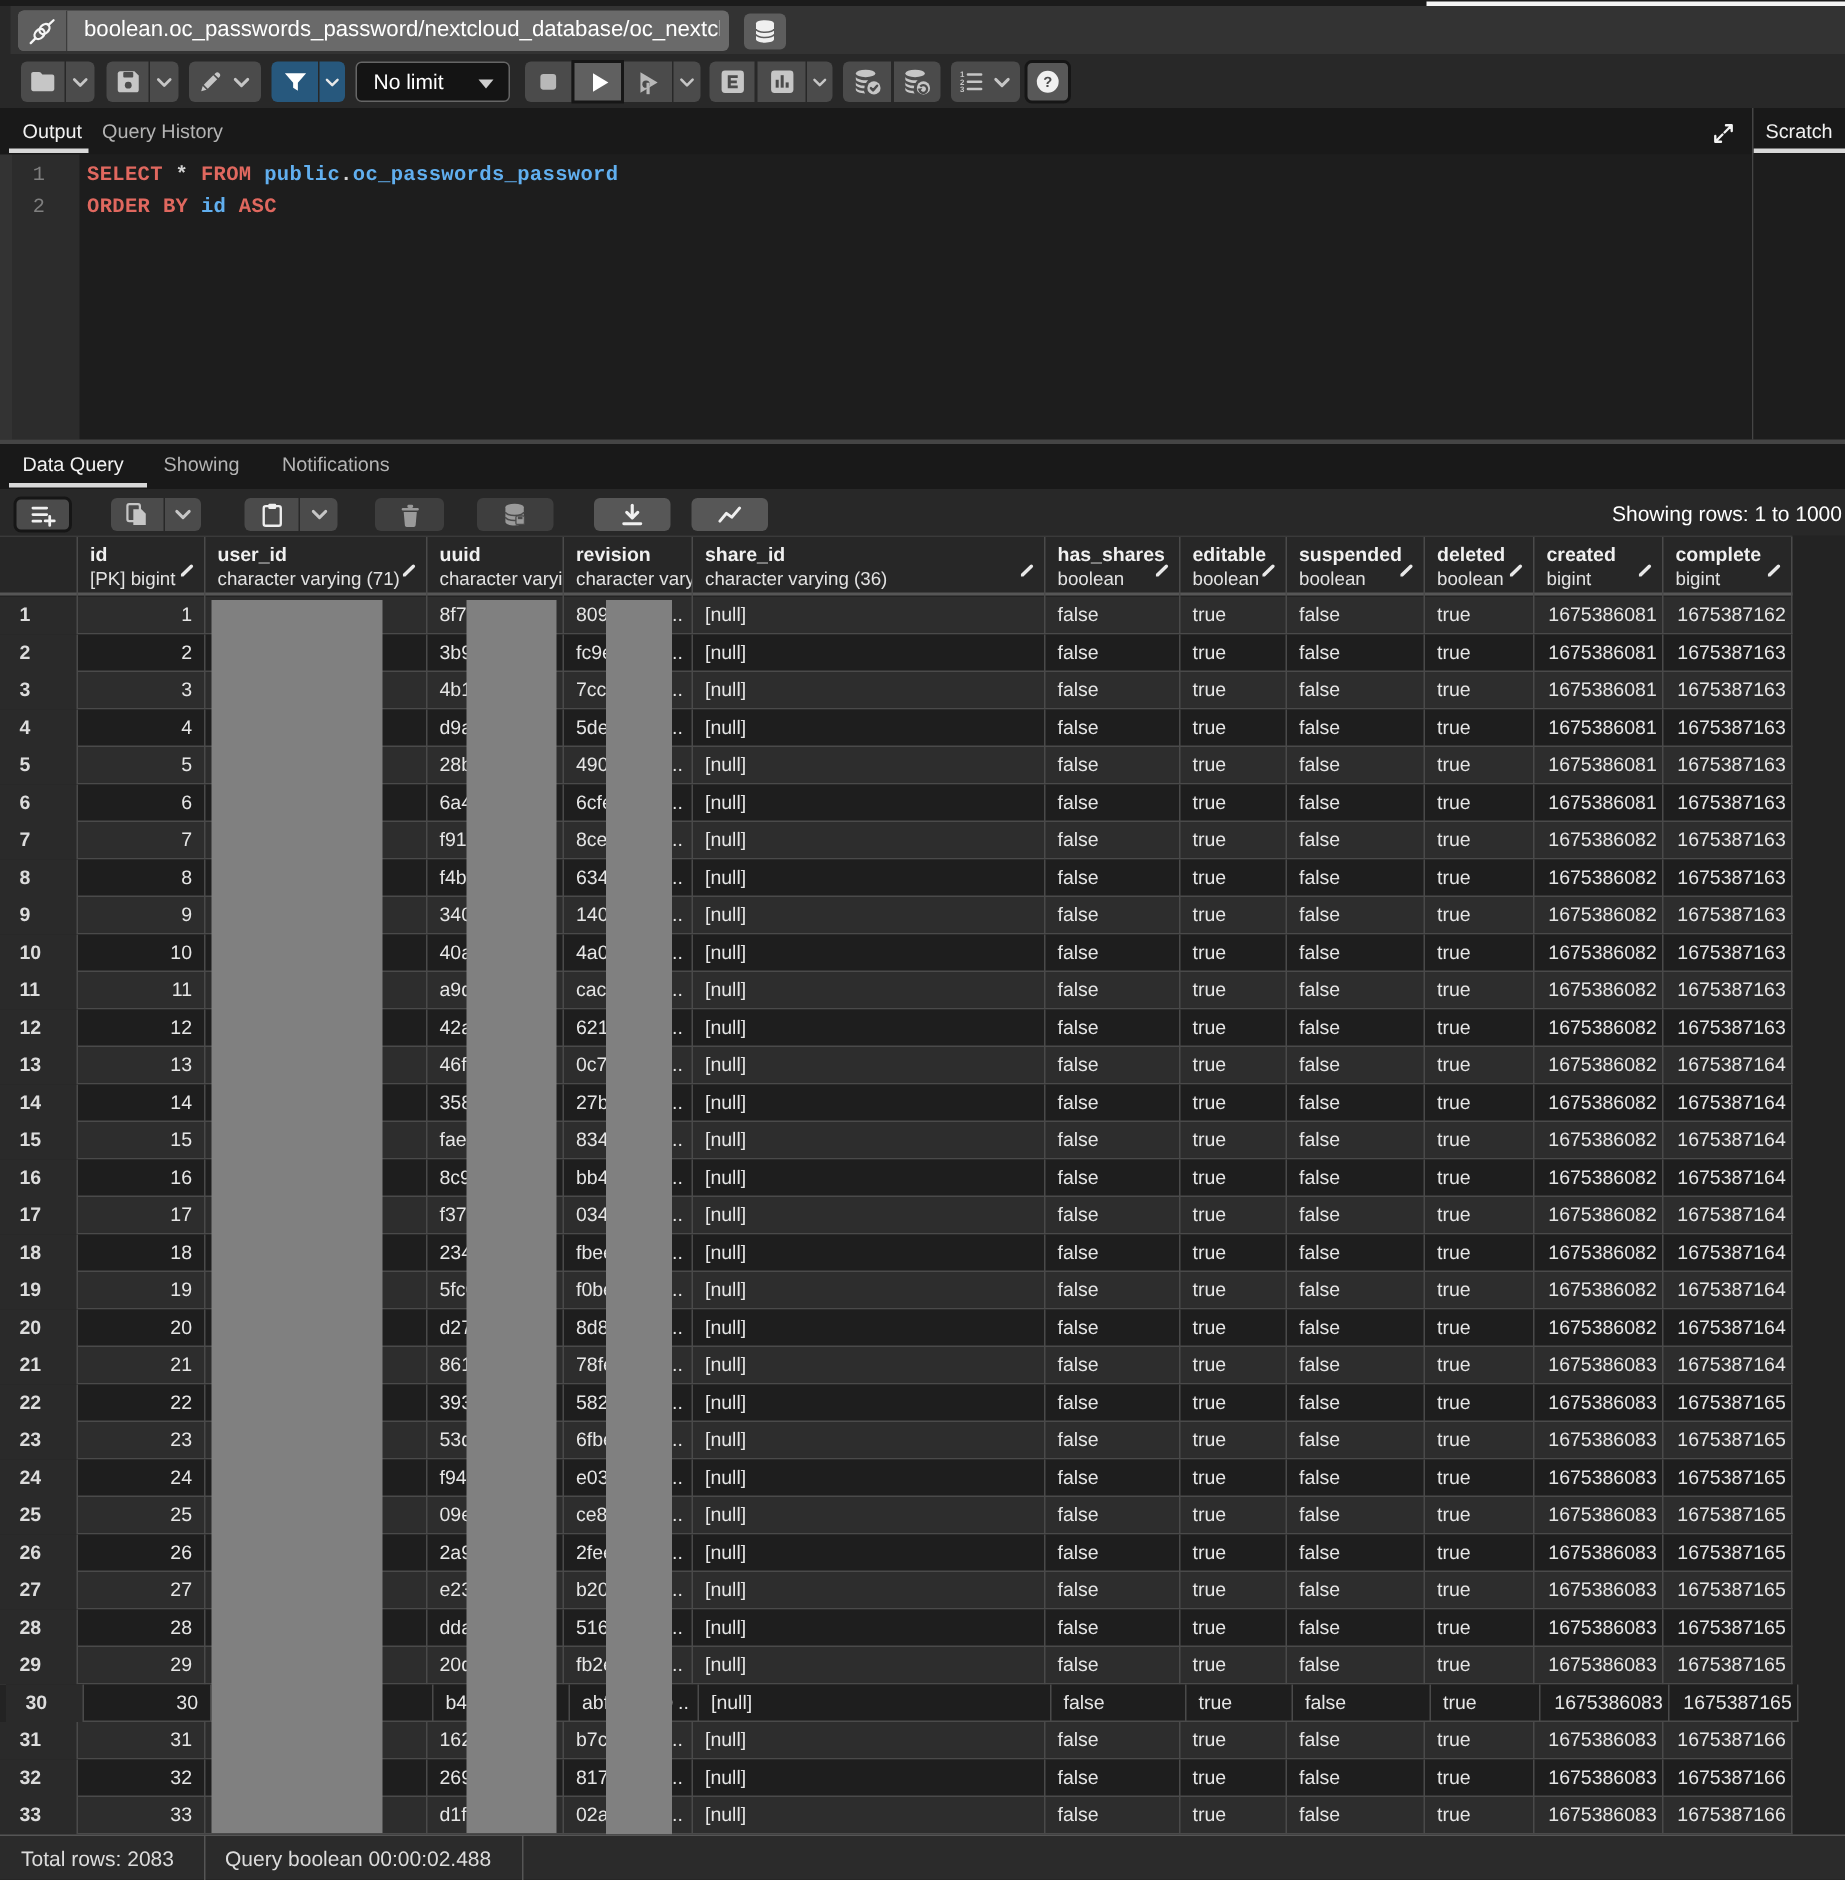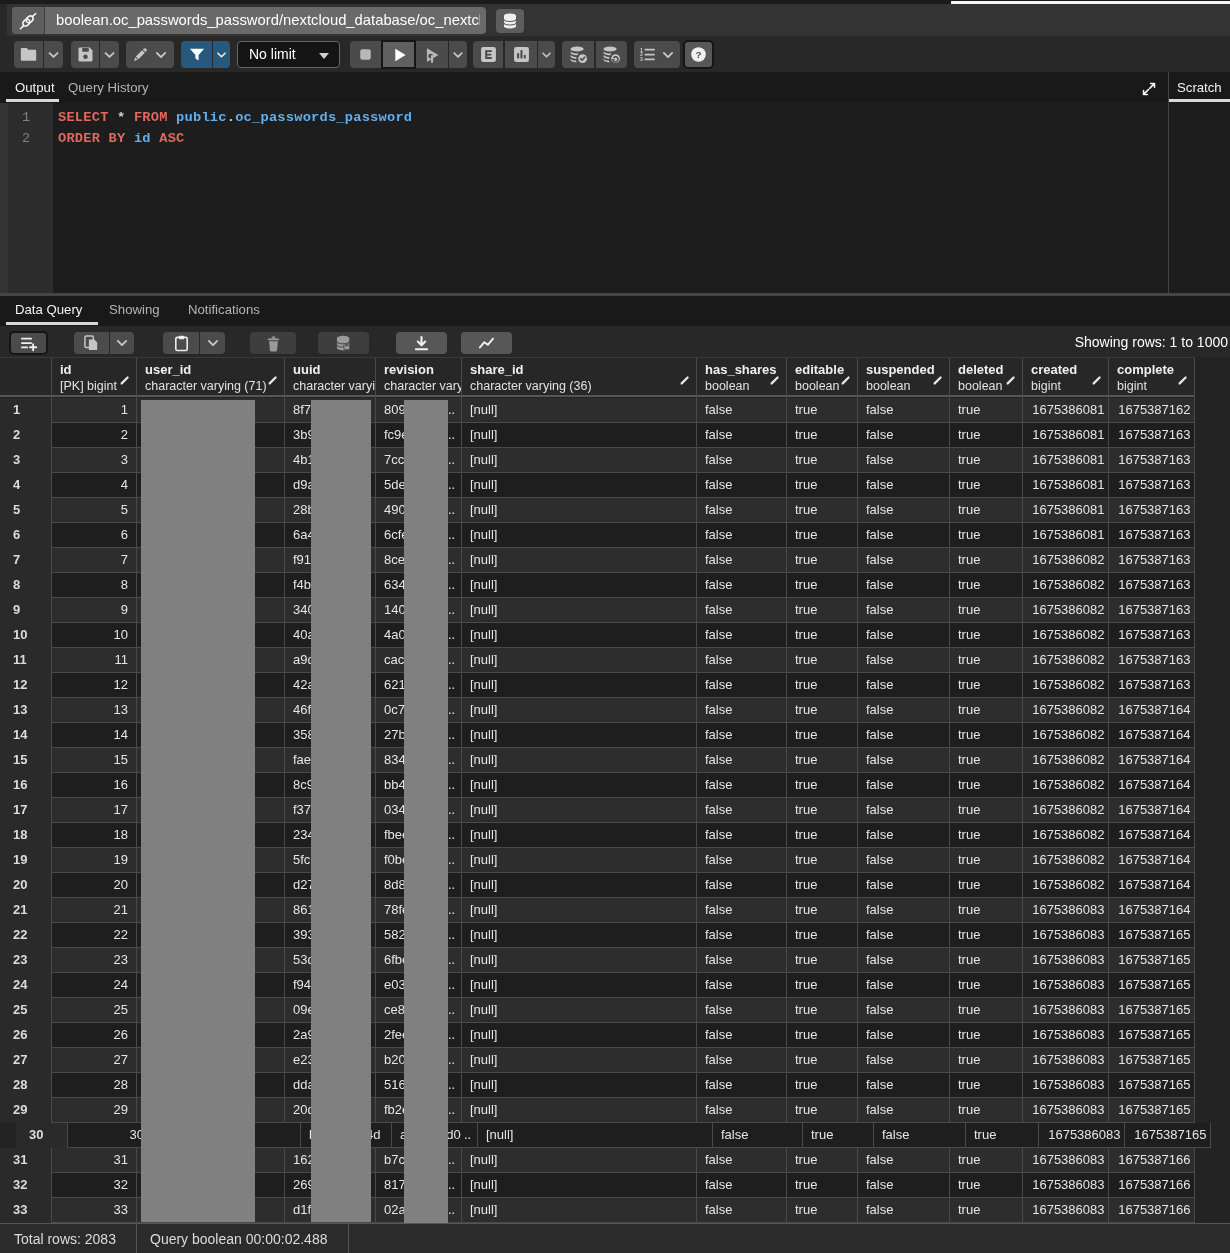--- a/index.html
+++ b/index.html
@@ -684,21 +684,21 @@
       <div class="cell" style="left:285px;width:91px;">20d9c81e4d</div>
       <div class="cell" style="left:376px;width:86px;">fb2e4c1d0<span style="position:absolute;left:72px;top:0;background:transparent;">..</span></div>
       <div class="cell" style="left:462px;width:235px;">[null]</div>
       <div class="cell" style="left:697px;width:90px;">false</div>
       <div class="cell" style="left:787px;width:71px;">true</div>
       <div class="cell" style="left:858px;width:92px;">false</div>
       <div class="cell" style="left:950px;width:73px;">true</div>
       <div class="cell num" style="left:1023px;width:86px;padding-right:3.5px;">1675386083</div>
       <div class="cell num" style="left:1109px;width:86px;padding-right:3.5px;">1675387165</div>
     </div>
-<div class="abs" style="left:16px;top:725px;width:1195px;height:25px;background:#1e1e1e;border-bottom:1px solid #4a4a4a;">
+<div class="abs" style="left:4px;top:725px;width:1195px;height:25px;background:#1e1e1e;border-bottom:1px solid #4a4a4a;">
       <div class="cell" style="left:0px;width:52px;background:#2a2a2a;padding-left:13px;font-weight:700;color:#dcdcdc;">30</div>
       <div class="cell num" style="left:52px;width:85px;">30</div>
       <div class="cell" style="left:137px;width:148px;"></div>
       <div class="cell" style="left:285px;width:91px;">b482c81e4d</div>
       <div class="cell" style="left:376px;width:86px;">abfe4c1d0<span style="position:absolute;left:72px;top:0;background:transparent;">..</span></div>
       <div class="cell" style="left:462px;width:235px;">[null]</div>
       <div class="cell" style="left:697px;width:90px;">false</div>
       <div class="cell" style="left:787px;width:71px;">true</div>
       <div class="cell" style="left:858px;width:92px;">false</div>
       <div class="cell" style="left:950px;width:73px;">true</div>

